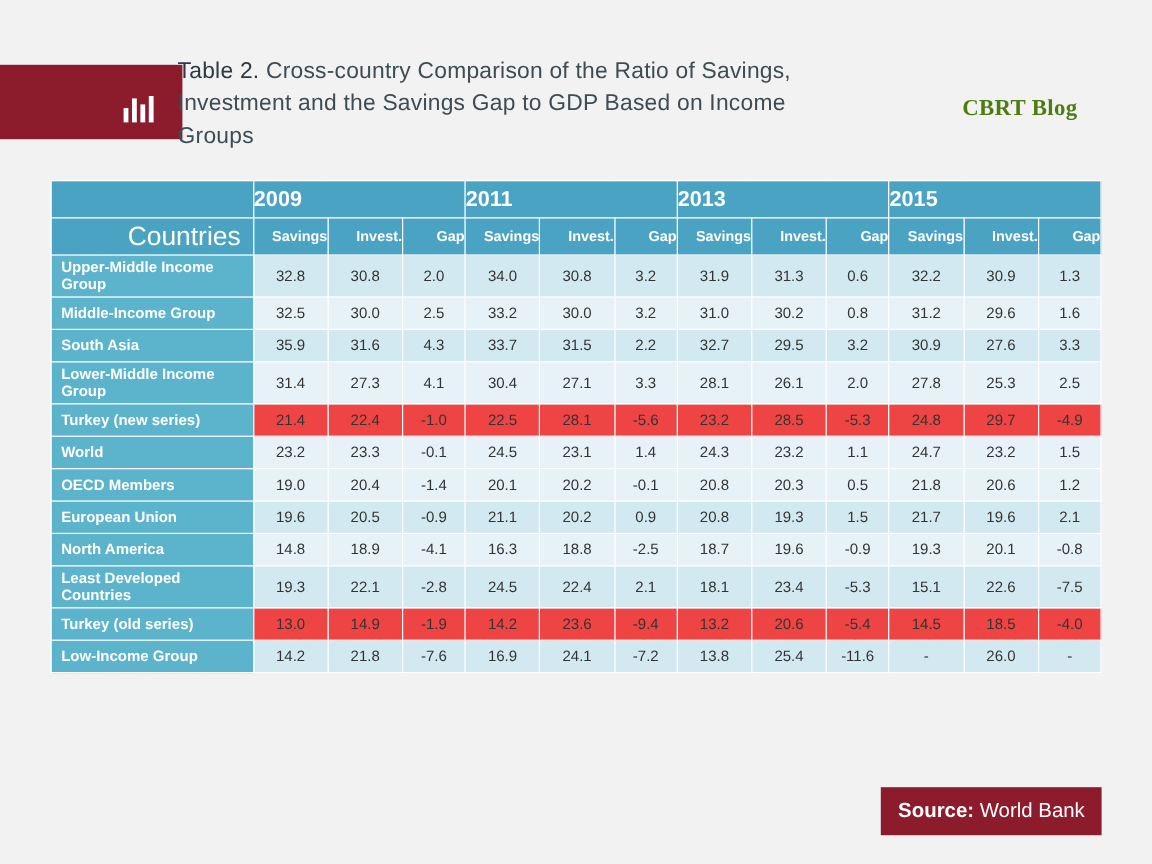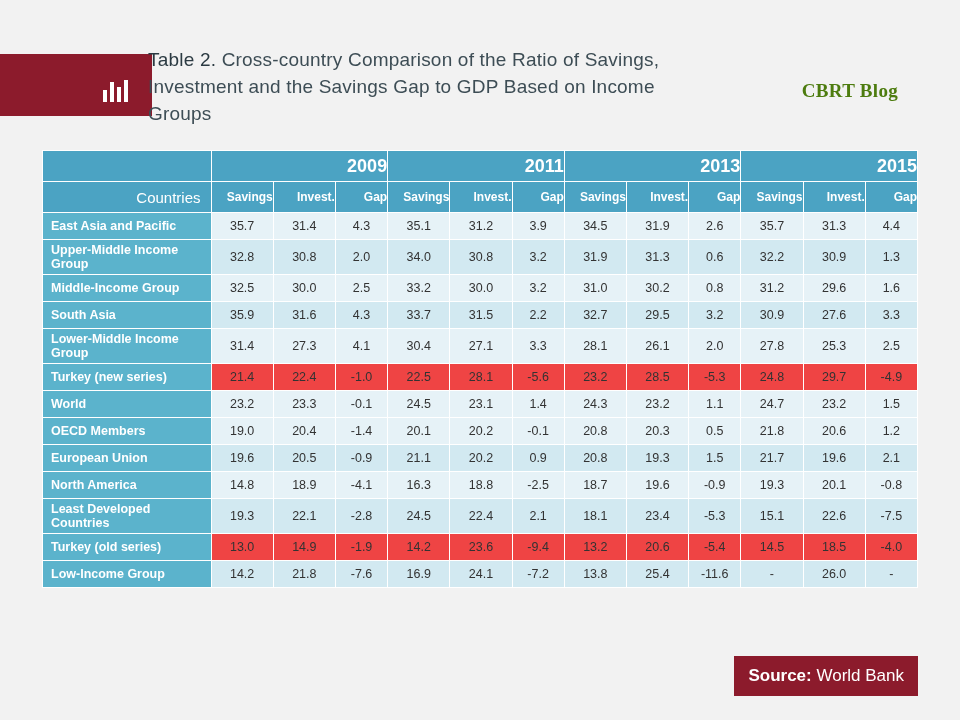--- a/index.html
+++ b/index.html
@@ -87,37 +87,37 @@
     border: 1px solid #ffffff;
     padding: 0;
   }
   
   .year-head th {
     background: #4ba3c3;
     color: #ffffff;
     font-size: 18px;
     font-weight: bold;
     height: 30px;
-    text-align: right;
+    text-align: left;
     border-color: #ffffff;
   }
   .year-head th.blank {
     background: #4ba3c3;
   }
   
   .sub-head th {
     background: #4ba3c3;
     color: #ffffff;
     font-size: 12px;
     font-weight: bold;
     height: 30px;
     text-align: right;
   }
   .sub-head th.countries {
-    font-size: 15px;
+    font-size: 22px;
     font-weight: normal;
     text-align: right;
     padding-right: 10px;
   }
   
   td.rowlabel {
     background: #5bb3cc;
     color: #ffffff;
     font-size: 12.5px;
     font-weight: bold;
@@ -204,35 +204,20 @@
           <th>Gap</th>
           <th>Savings</th>
           <th>Invest.</th>
           <th>Gap</th>
           <th>Savings</th>
           <th>Invest.</th>
           <th>Gap</th>
         </tr>
     </thead>
     <tbody id="tbody">
-        <tr class="band-a">
-          <td class="rowlabel">East Asia and Pacific</td>
-          <td class="val">35.7</td>
-          <td class="val">31.4</td>
-          <td class="val">4.3</td>
-          <td class="val">35.1</td>
-          <td class="val">31.2</td>
-          <td class="val">3.9</td>
-          <td class="val">34.5</td>
-          <td class="val">31.9</td>
-          <td class="val">2.6</td>
-          <td class="val">35.7</td>
-          <td class="val">31.3</td>
-          <td class="val">4.4</td>
-        </tr>
         <tr class="band-b">
           <td class="rowlabel">Upper-Middle Income Group</td>
           <td class="val">32.8</td>
           <td class="val">30.8</td>
           <td class="val">2.0</td>
           <td class="val">34.0</td>
           <td class="val">30.8</td>
           <td class="val">3.2</td>
           <td class="val">31.9</td>
           <td class="val">31.3</td>

